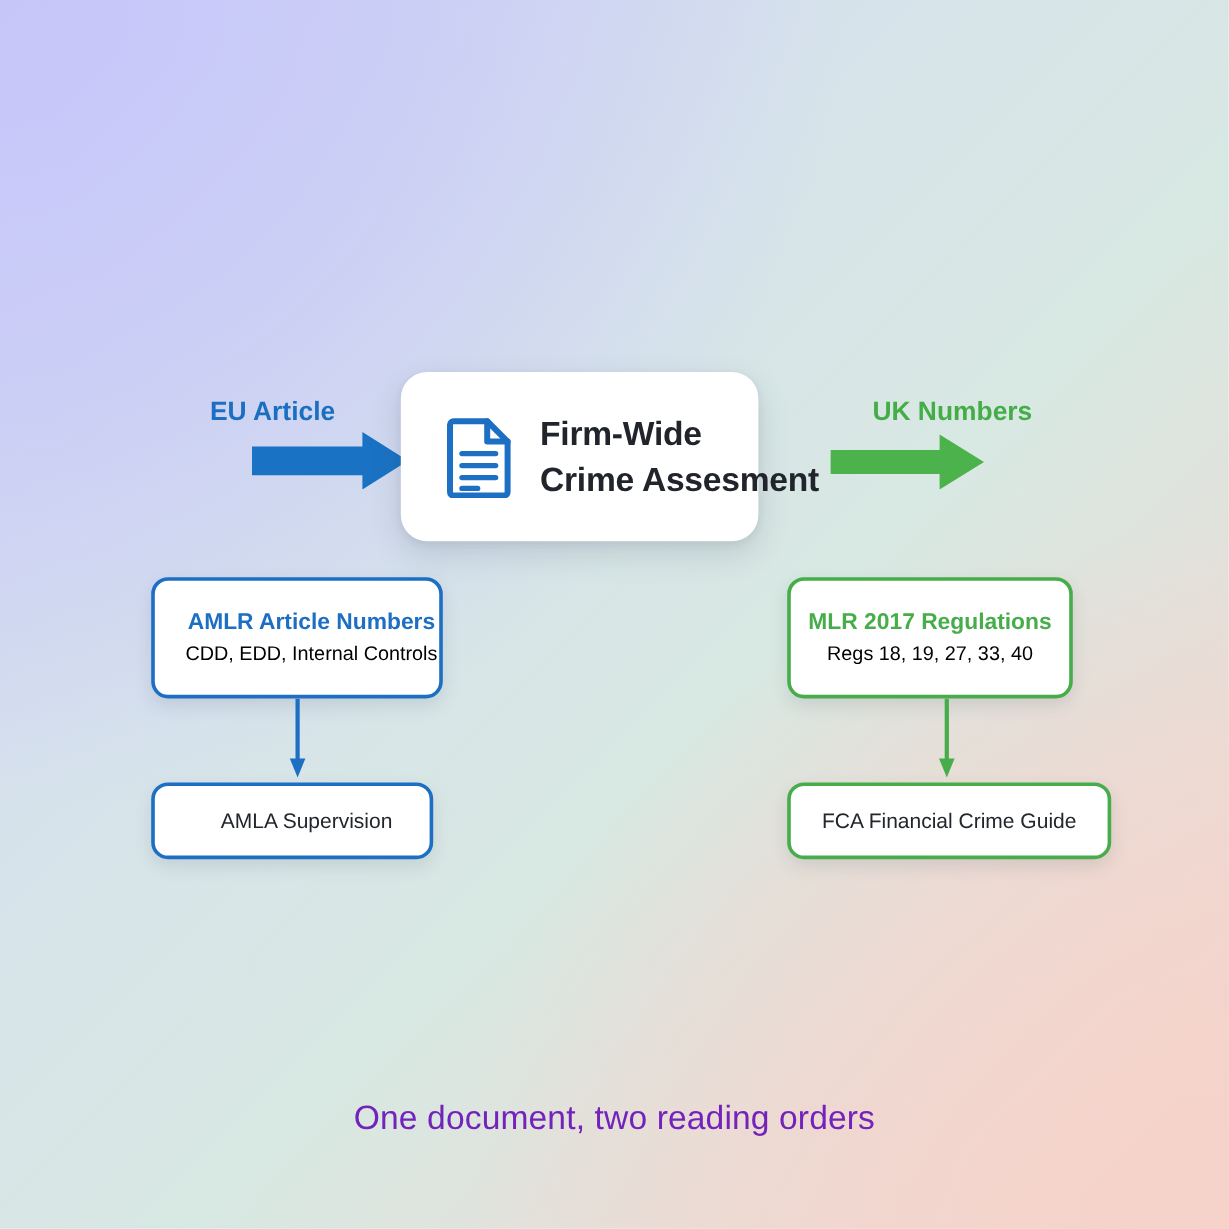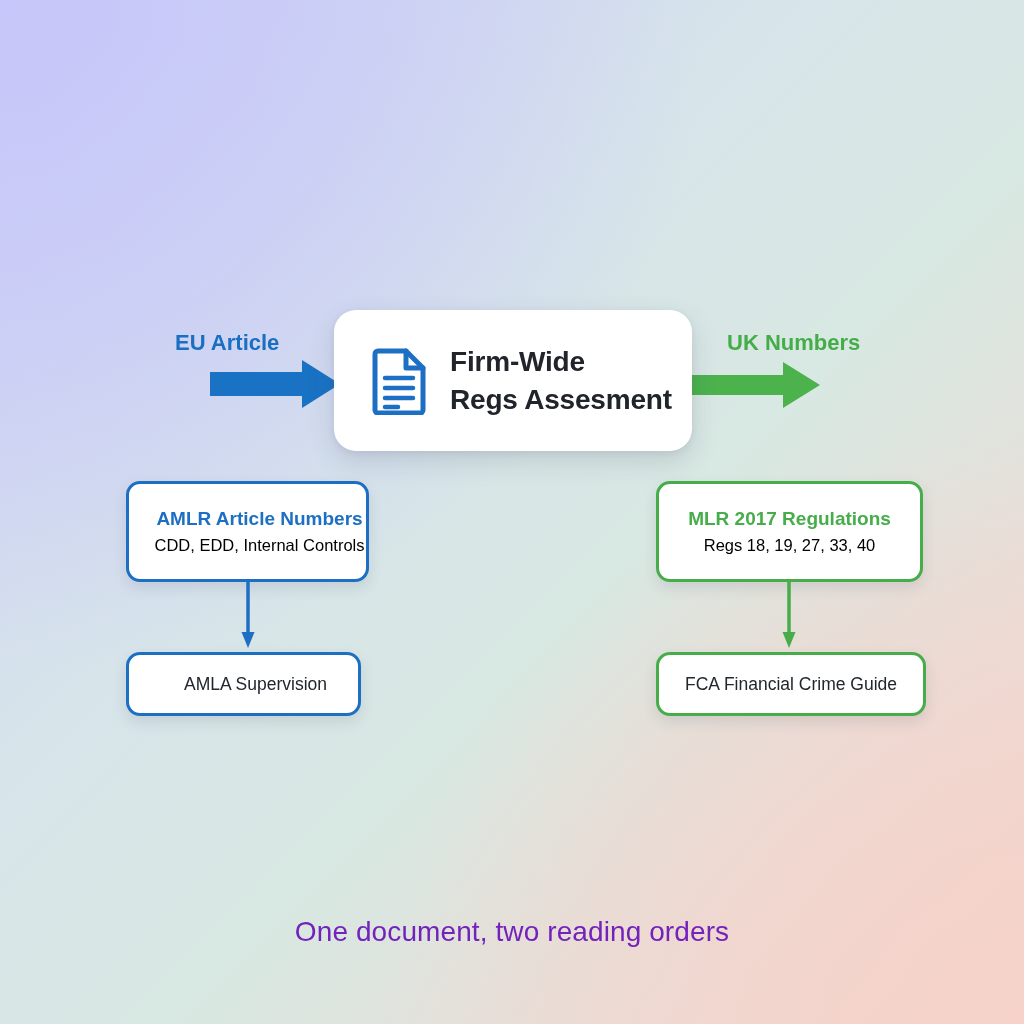--- a/index.html
+++ b/index.html
@@ -23,21 +23,21 @@
       radial-gradient(120% 110% at 100% 100%, rgba(246,210,201,0.95) 0%, rgba(246,210,201,0.55) 24%, rgba(246,210,201,0.0) 52%),
       radial-gradient(125% 120% at 0% 0%, rgba(198,198,250,0.98) 0%, rgba(198,198,250,0.60) 26%, rgba(198,198,250,0.0) 55%),
       linear-gradient(135deg, #cfd3f4 0%, #d7e4ea 38%, #d8e8e2 58%, #e8ded8 80%, #f3d5cd 100%);
   }
 
   
   .hero-card {
     position: absolute;
     left: 334px;
     top: 310px;
-    width: 358px;
+    width: 298px;
     height: 141px;
     background: #ffffff;
     border-radius: 22px;
     box-shadow: 0 10px 26px rgba(60,70,95,0.17), 0 2px 6px rgba(60,70,95,0.08);
     display: flex;
     align-items: center;
     z-index: 5;
   }
   .hero-icon {
     margin-left: 38px;
@@ -85,21 +85,21 @@
     display: flex;
     flex-direction: column;
     align-items: center;
     justify-content: center;
     box-shadow: 0 6px 14px rgba(60,70,95,0.13);
   }
   .node-box.blue  { border: 3px solid #1d6fc4; padding-left: 24px; }
   .node-box.green { border: 3px solid #46ad4a; }
 
   .detail-box { width: 243px; height: 101px; }
-  #uk-branch .detail-box { width: 267px; text-align: center; }
+  #uk-branch .detail-box { width: 238px; text-align: center; }
 
   .node-title {
     font-size: 19px;
     font-weight: bold;
     line-height: 1.2;
     white-space: nowrap;
   }
   .node-title.blue  { color: #1d6fc4; }
   .node-title.green { color: #46ad4a; }
   .node-sub {
@@ -167,21 +167,21 @@
         <path d="M6 4 H34 L51 21 V63 A3 3 0 0 1 48 66 H6 A3 3 0 0 1 3 63 V7 A3 3 0 0 1 6 4 Z" fill="none" stroke="#1d6fc4" stroke-width="5" stroke-linejoin="round"></path>
         <path d="M34 4 V21 H51" fill="none" stroke="#1d6fc4" stroke-width="5" stroke-linejoin="round" stroke-linecap="round"></path>
         <line x1="13" y1="31" x2="41" y2="31" stroke="#1d6fc4" stroke-width="4.5" stroke-linecap="round"></line>
         <line x1="13" y1="41" x2="41" y2="41" stroke="#1d6fc4" stroke-width="4.5" stroke-linecap="round"></line>
         <line x1="13" y1="51" x2="41" y2="51" stroke="#1d6fc4" stroke-width="4.5" stroke-linecap="round"></line>
         <line x1="13" y1="60" x2="26" y2="60" stroke="#1d6fc4" stroke-width="4.5" stroke-linecap="round"></line>
       </svg>
     </div>
     <div class="hero-title">
       <span class="ln">Firm-Wide</span>
-      <span class="ln">Regs Assesment</span>
+      <span class="ln">Crime Assesment</span>
     </div>
   </div>
 
   <div id="eu-branch" class="branch">
     <div class="node-box blue detail-box">
       <div class="node-title blue">AMLR Article Numbers</div>
       <div class="node-sub">CDD, EDD, Internal Controls</div>
     </div>
 
     <div class="connector">

